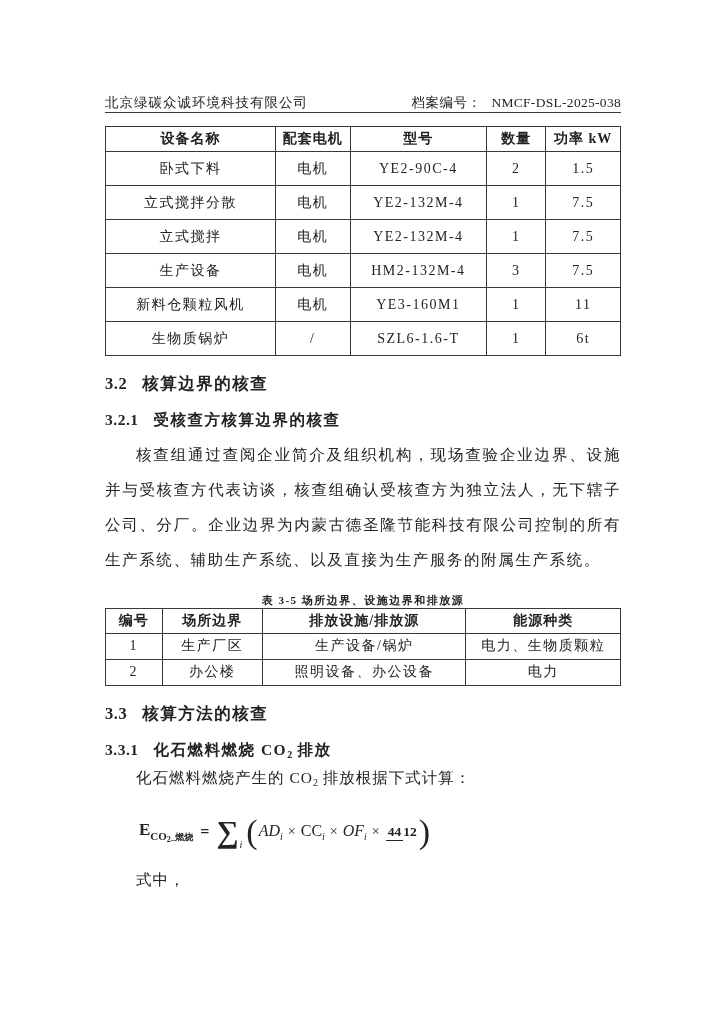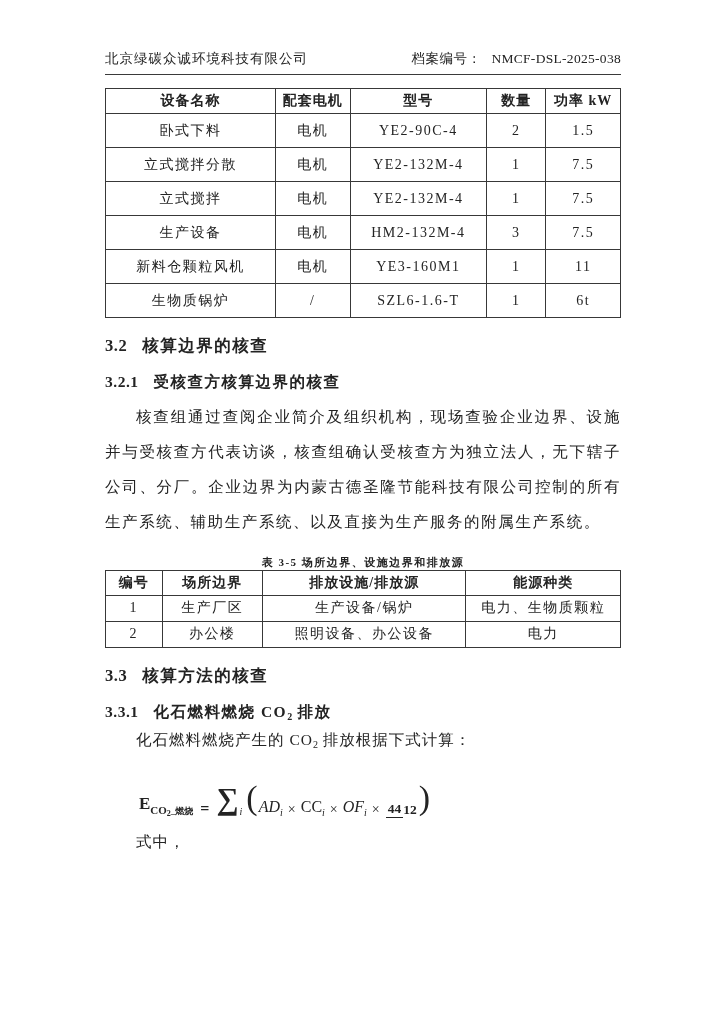--- a/index.html
+++ b/index.html
@@ -15,21 +15,21 @@
     position: relative;
     width: 723px; height: 1024px;
     box-sizing: border-box;
     padding: 50px 102px 0 105px;
   }
   
   .doc-header {
     display: flex; justify-content: space-between; 
     font-size: 13.5px; letter-spacing: 1px;
     border-bottom: 1.5px solid #3a3a3a;
-    padding-bottom: 6px;
+    margin-top: 44px;
   }
   .doc-header .archive { letter-spacing: 0.5px; }
   .doc-header .archive .num { margin-left: 10px; letter-spacing: 0.3px; }
   
   table.doc-table {
     width: 100%; border-collapse: collapse;
     table-layout: fixed;
     font-size: 14px;
   }
   table.doc-table th, table.doc-table td {
@@ -71,21 +71,21 @@
   .bound-wrap { margin-top: 0; }
   .intro {
     margin-top: 6px;
     font-size: 15.5px; line-height: 21px;
     text-indent: 2em; letter-spacing: 1px;
   }
   sub.s2 { font-size: 10px; vertical-align: -3px; letter-spacing: 0; }
   
   .formula {
     margin: 8px 0 0 34px;
-    display: flex; align-items: flex-end;
+    display: flex; align-items: center;
     height: 48px;
     font-size: 16px;
   }
   .f-lhs { font-weight: bold; font-size: 17px; letter-spacing: 0; }
   .f-lhs .f-sub { font-size: 11px; vertical-align: -5px; font-weight: bold; letter-spacing: 0; }
   .f-lhs .f-sub .f-sub2 { font-size: 8px; vertical-align: -2px; }
   .f-lhs .f-sub .f-subcn { font-size: 9px; }
   .f-eq { margin: 0 7px; font-weight: bold; }
   .f-sigma-wrap { display: inline-flex; align-items: flex-end; }
   .f-sigma { font-size: 31px; font-weight: bold; line-height: 38px; }

